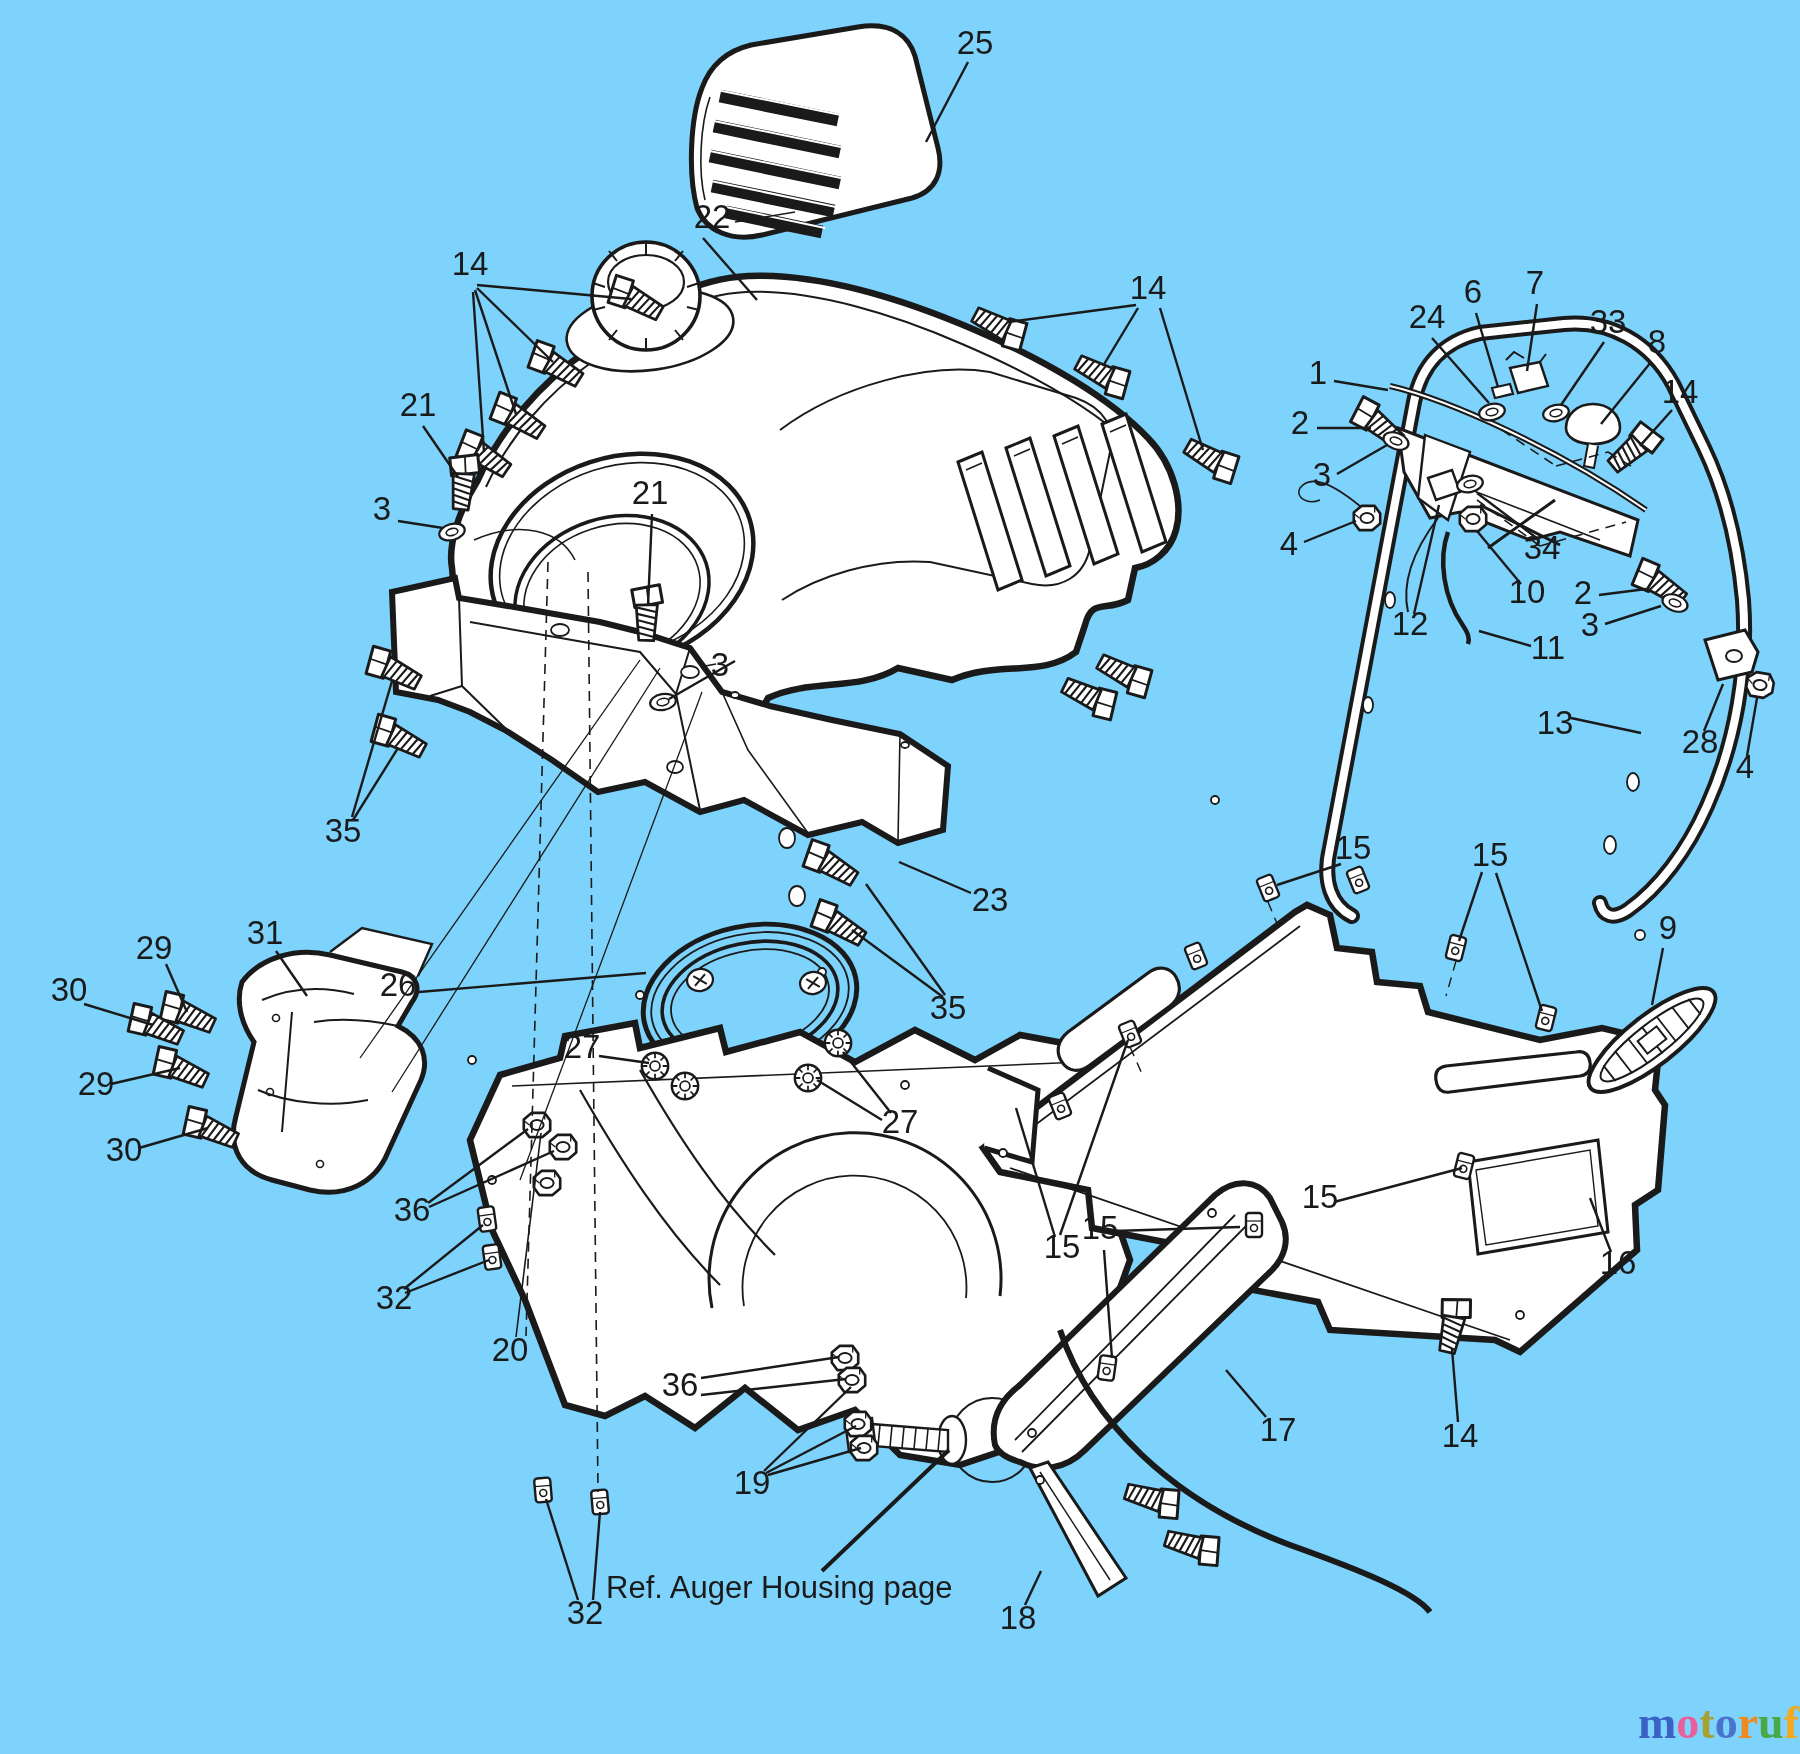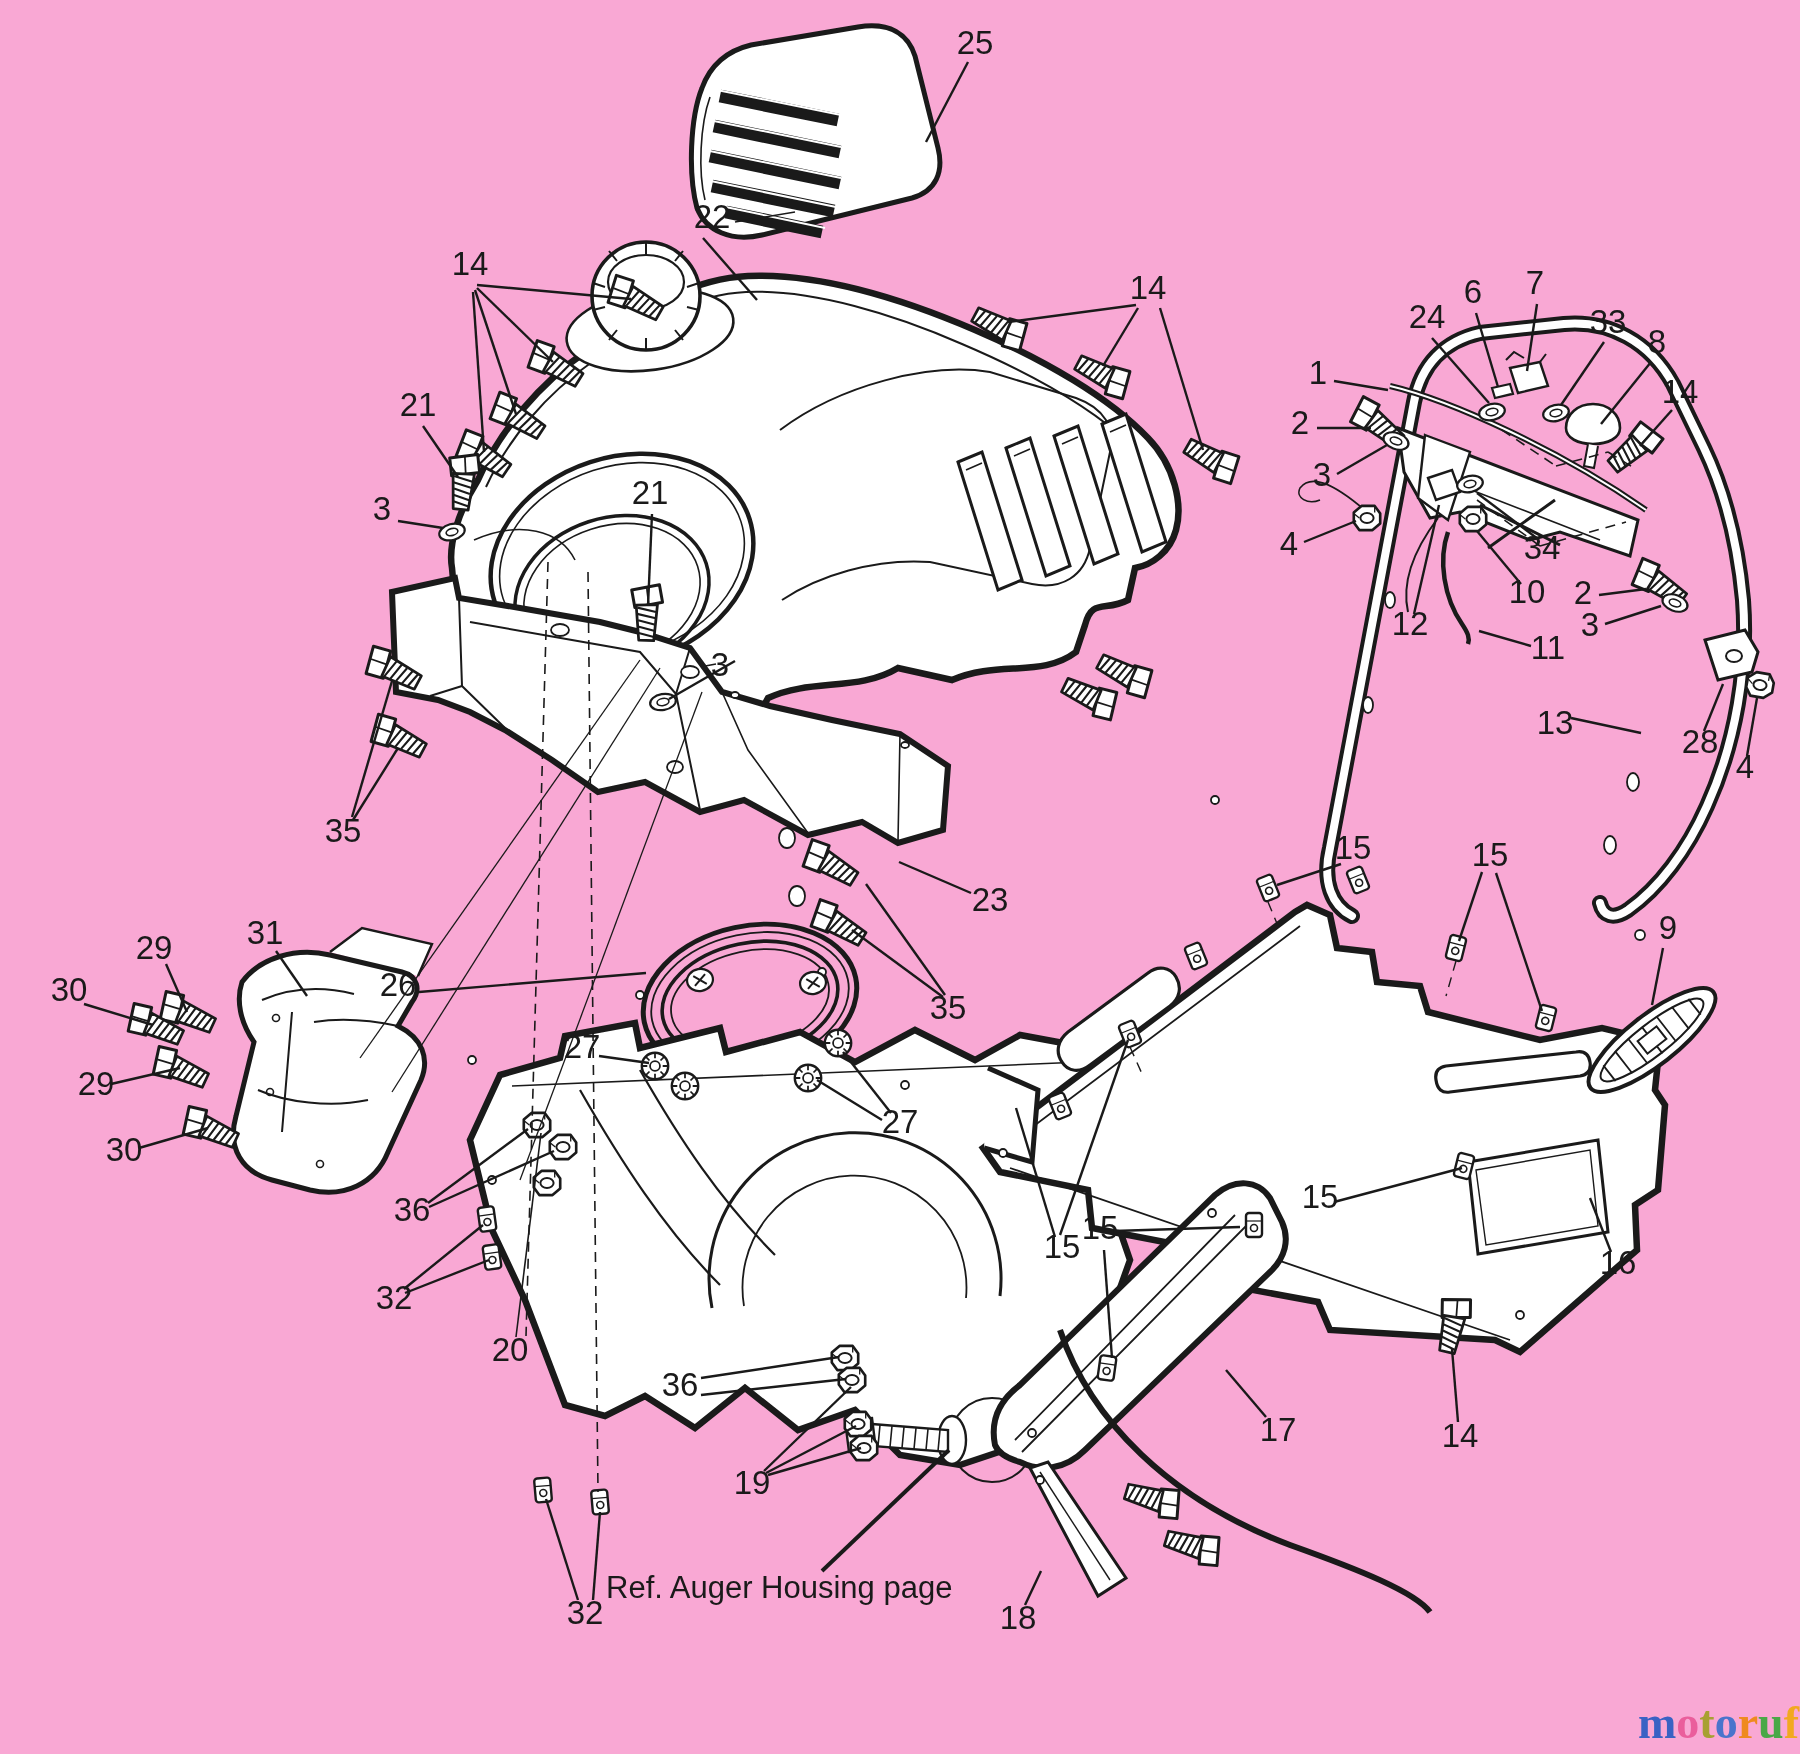--- a/index.html
+++ b/index.html
@@ -1,16 +1,16 @@
 <!DOCTYPE html>
 <html><head>
 <meta charset="utf-8">
 <style>
   html,body{margin:0;padding:0;background:#ffffff;}
-  .stage{position:relative;width:1800px;height:1754px;background:#f9a8d4;overflow:hidden;}
+  .stage{position:relative;width:1800px;height:1754px;background:#7dd3fc;overflow:hidden;}
   svg{display:block;}
   .lbl{font-family:"Liberation Sans",sans-serif;font-size:33px;fill:#1a1a1a;text-anchor:middle;}
   .note{font-family:"Liberation Sans",sans-serif;font-size:31px;fill:#1a1a1a;}
   .logo{font-family:"Liberation Serif",serif;font-size:46px;font-weight:bold;}
   .logo-suffix{font-family:"Liberation Serif",serif;font-size:22px;font-weight:bold;}
   .ink{stroke:#1a1a1a;fill:none;}
 </style>
 </head>
 <body>
 

